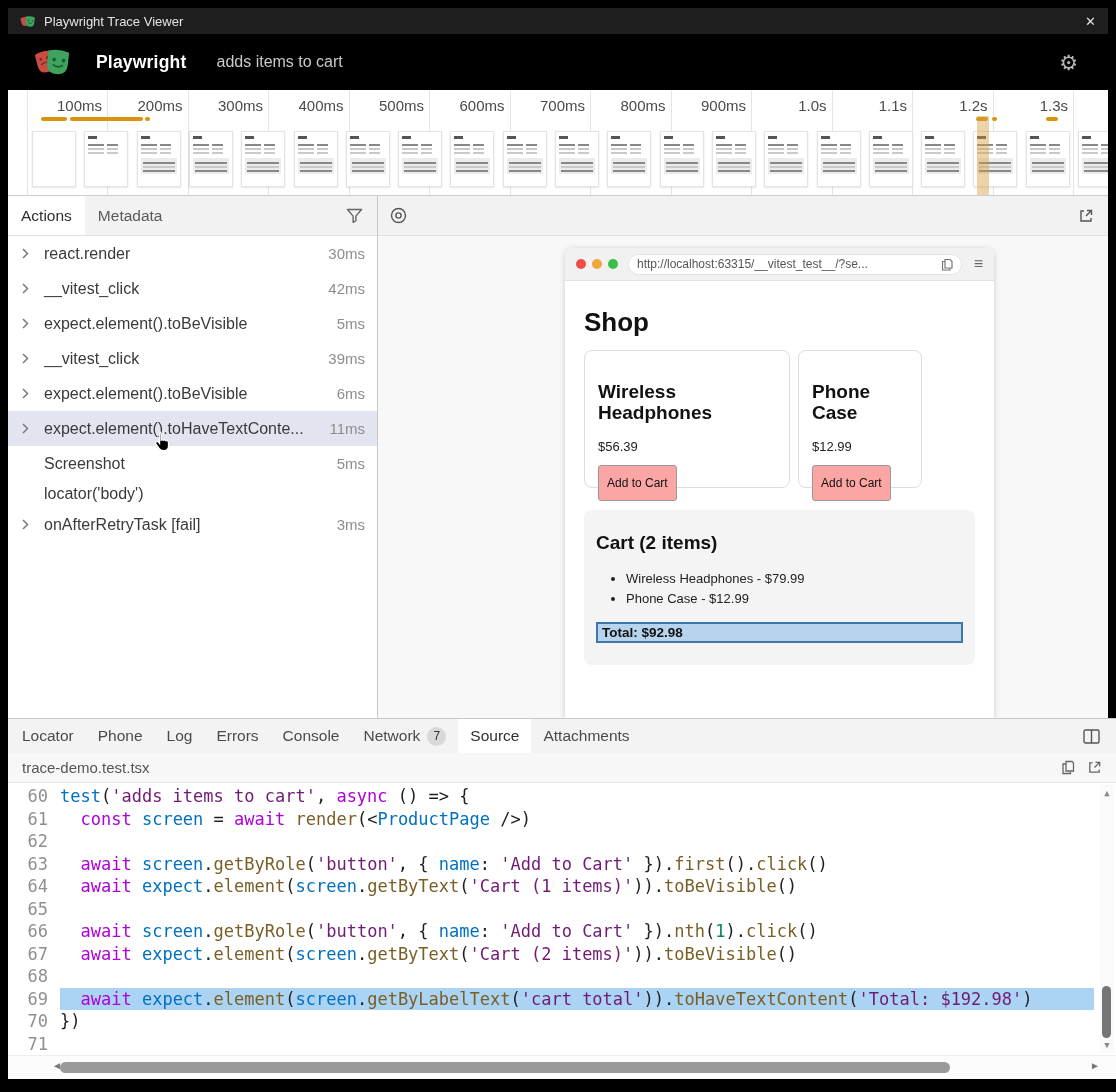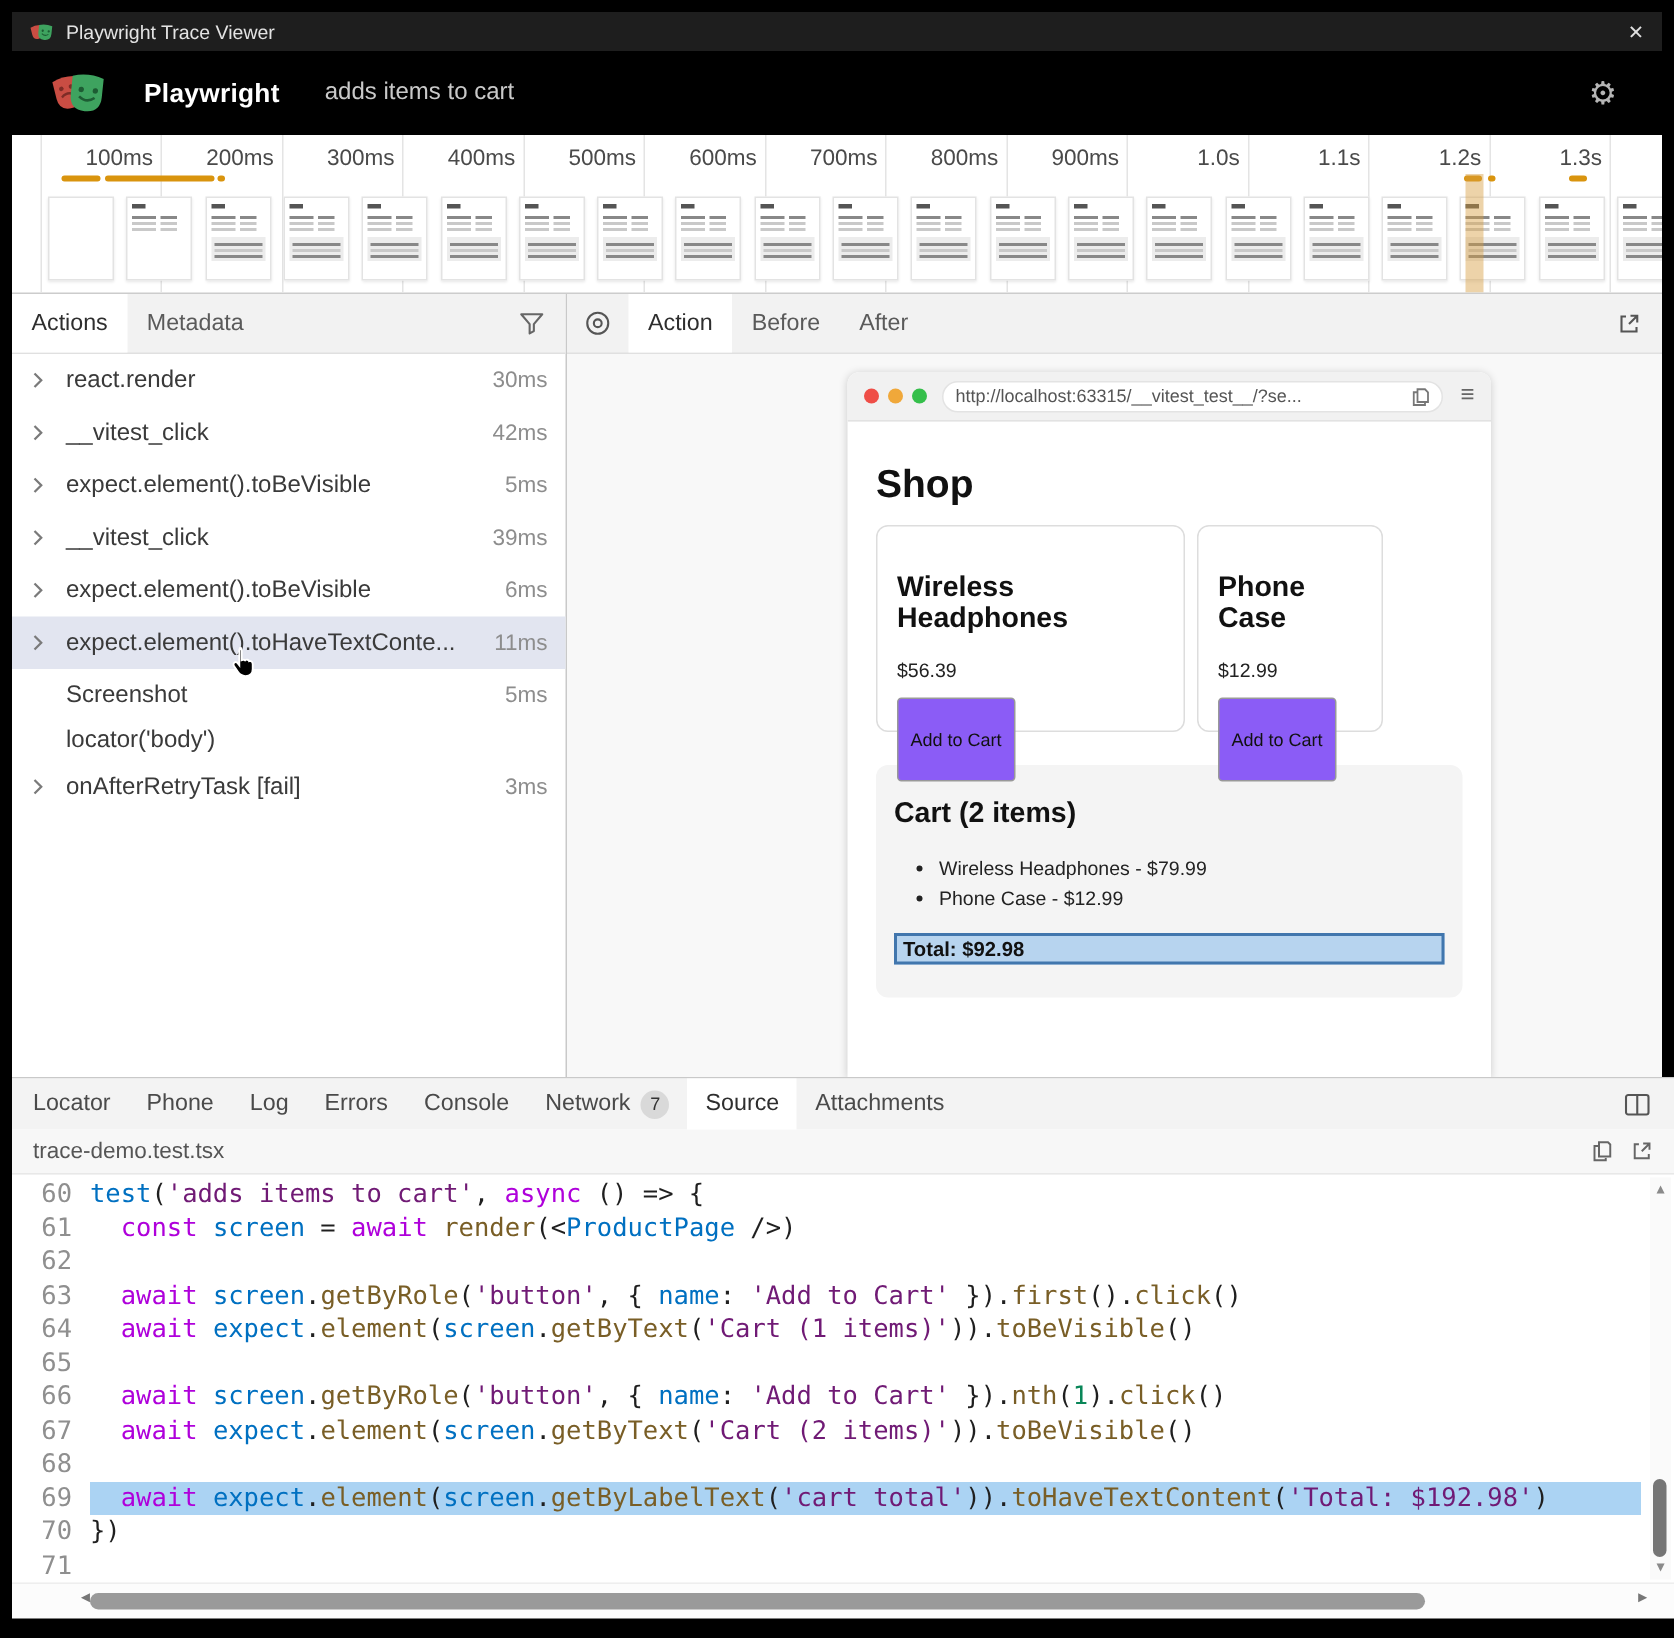--- a/index.html
+++ b/index.html
@@ -70,21 +70,21 @@
   .hamburger { color: #666; font-size: 16px; margin-left: 6px; letter-spacing: 0; line-height: .5; }
 
   .page { padding: 0 19px; }
   .page h1 { font-size: 26px; font-weight: bold; color: #111; margin-top: 26px; }
   .products { display: flex; gap: 8px; margin-top: 12px; }
   .card { border: 1px solid #ddd; border-radius: 8px; padding: 13px; height: 138px; }
   .card.c1 { width: 206px; } .card.c2 { width: 124px; }
   .card h2 { font-size: 19px; font-weight: bold; color: #111; margin-top: 18px; line-height: 1.1; }
   .price { font-size: 13px; color: #222; margin-top: 15px; }
   .addbtn { margin-top: 11px; font-size: 12px; font-family: "Liberation Sans", sans-serif;
-    background: #8b5cf6; border: 1px solid #999; border-radius: 3px; padding: 20px 8px; color: #111; }
+    background: #fca5a5; border: 1px solid #999; border-radius: 3px; padding: 10px 8px; color: #111; }
   .cartbox { margin-top: 22px; background: #f4f4f4; border-radius: 8px; padding: 22px 12px 22px 12px; }
   .cartbox h2 { font-size: 19px; font-weight: bold; color: #111; }
   .cartbox ul { margin-top: 15px; padding-left: 30px; font-size: 13px; color: #222; line-height: 1.55; }
   .total { margin-top: 13px; font-size: 13.5px; font-weight: bold; color: #111;
     padding: 1px 4px; }
 
   
   .bottom { position: absolute; left: 8px; top: 718px; width: 1108px; height: 360px; background: #fff; border-top: 1px solid #c9c9c9; }
   .b-tabbar { height: 34px; background: #f3f3f3; display: flex; align-items: stretch; padding-left: 2px; }
   .btab { display: flex; align-items: center; gap: 7px; padding: 0 12px; font-size: 15.5px; color: #4a4a4a; }
@@ -695,25 +695,20 @@
     </div>
 
     <div class="right-panel">
       <div class="panel-tabbar">
         <span class="tabbar-icon">
           <svg width="17" height="17" viewBox="0 0 17 17">
               <circle cx="8.5" cy="8.5" r="7" fill="none" stroke="#555" stroke-width="1.4"></circle>
               <circle cx="8.5" cy="8.5" r="2.6" fill="none" stroke="#555" stroke-width="1.4"></circle>
             </svg>
         </span>
-        <span id="snap-tabs" style="display:flex">
-            <div class="ptab sel">Action</div>
-            <div class="ptab">Before</div>
-            <div class="ptab">After</div>
-          </span>
         <span class="tabbar-right">
           <span>
             <svg width="16" height="16" viewBox="0 0 16 16">
                 <path d="M6 3H3v10h10v-3" fill="none" stroke="#555" stroke-width="1.4"></path>
                 <path d="M9 2.5h4.5V7M13.2 2.8 8 8" fill="none" stroke="#555" stroke-width="1.4"></path>
               </svg>
           </span>
         </span>
       </div>
       <div class="snap-content">

